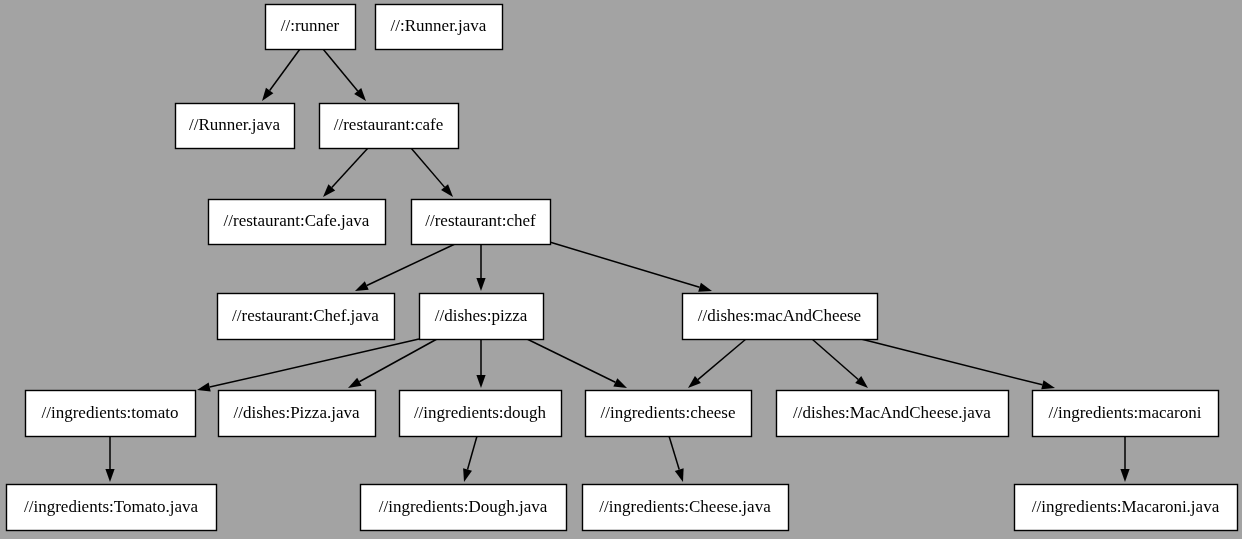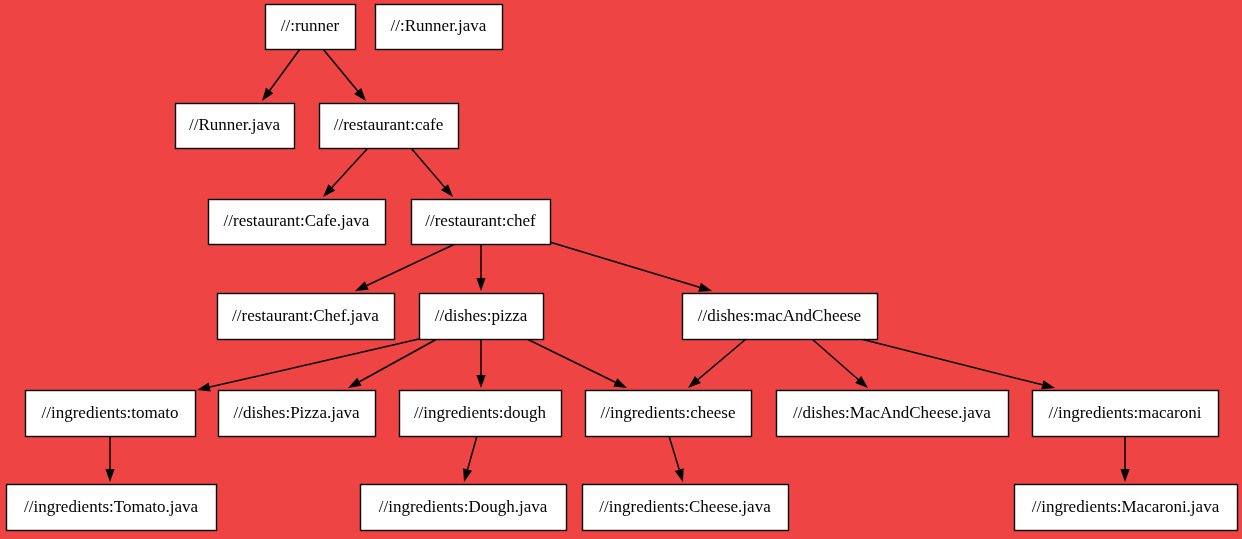--- a/index.html
+++ b/index.html
@@ -4,21 +4,21 @@
 <style>
   html, body {
     margin: 0;
     padding: 0;
     background: #ffffff;
   }
   #graph-root {
     position: relative;
     width: 1242px;
     height: 539px;
-    background: #ef4444;
+    background: #a3a3a3;
     overflow: hidden;
     font-family: "Liberation Serif", "DejaVu Serif", serif;
   }
   svg#graph-canvas {
     position: absolute;
     left: 0;
     top: 0;
     width: 1242px;
     height: 539px;
     display: block;

